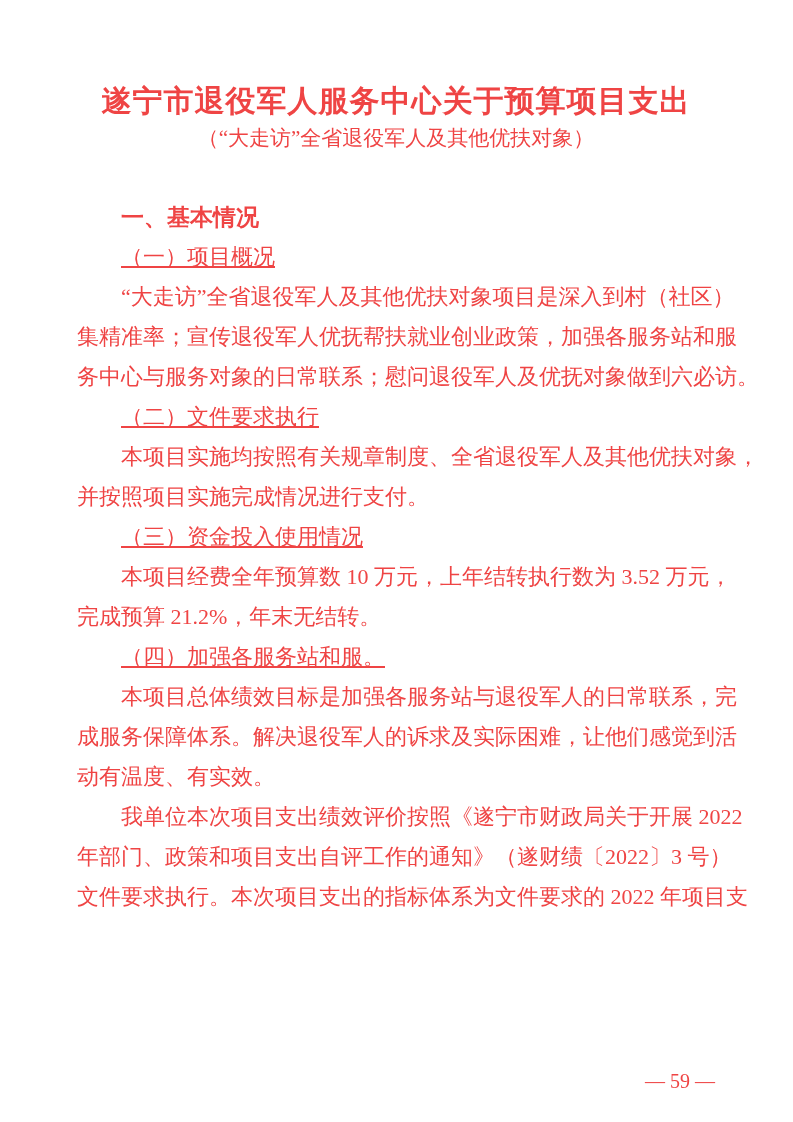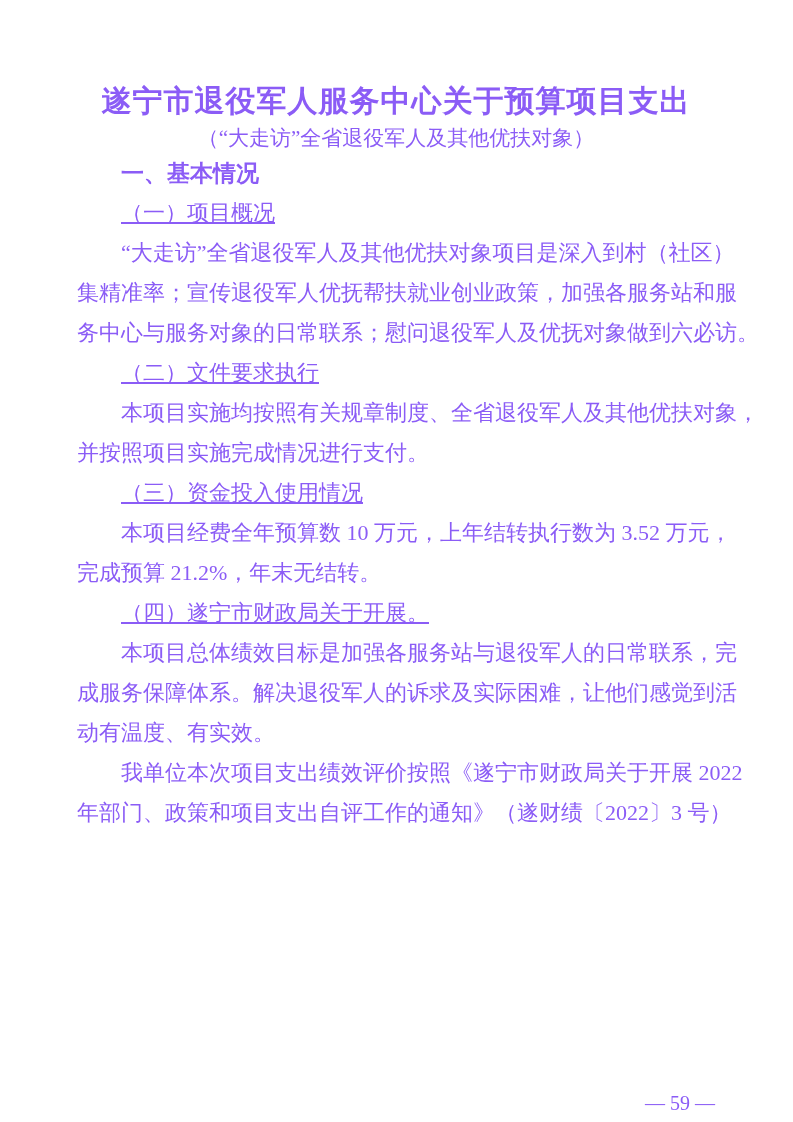--- a/index.html
+++ b/index.html
@@ -5,21 +5,21 @@
   html, body {
     margin: 0;
     padding: 0;
     background: #ffffff;
   }
   .page {
     position: relative;
     width: 793px;
     height: 1122px;
     background: #ffffff;
-    color: #8b5cf6;
+    color: #ef4444;
     box-sizing: border-box;
     padding: 78px 78px 0 77px;
     font-family: "Liberation Serif", "DejaVu Serif", serif;
     overflow: hidden;
   }
   .title {
     text-align: center;
     font-weight: bold;
     font-size: 30px;
     line-height: 45px;
@@ -28,20 +28,21 @@
   .title-line {
     white-space: nowrap;
   }
   .subtitle {
     text-align: center;
     font-size: 21px;
     line-height: 30px;
     white-space: nowrap;
   }
   .doc-body {
+    margin-top: 44px;
   }
   .line {
     font-size: 22px;
     height: 40px;
     line-height: 40px;
     white-space: nowrap;
   }
   .line.h1 {
     font-family: "Liberation Sans", "DejaVu Sans", sans-serif;
     font-weight: bold;
@@ -49,21 +50,21 @@
   }
   .line.h2 {
     font-size: 22px;
     text-decoration: underline;
   }
   .indent {
     padding-left: 44px;
   }
   .page-number {
     position: absolute;
-    top: 1092px;
+    top: 1070px;
     right: 78px;
     font-size: 20px;
     line-height: 22px;
     white-space: nowrap;
   }
 </style>
 </head>
 <body>
 
 <div class="page">
@@ -76,21 +77,22 @@
       <div class="line h2 indent">（一）项目概况</div>
       <div class="line p indent">“大走访”全省退役军人及其他优扶对象项目是深入到村（社区）</div>
       <div class="line p">集精准率；宣传退役军人优抚帮扶就业创业政策，加强各服务站和服</div>
       <div class="line p">务中心与服务对象的日常联系；慰问退役军人及优抚对象做到六必访。</div>
       <div class="line h2 indent">（二）文件要求执行</div>
       <div class="line p indent">本项目实施均按照有关规章制度、全省退役军人及其他优扶对象，</div>
       <div class="line p">并按照项目实施完成情况进行支付。</div>
       <div class="line h2 indent">（三）资金投入使用情况</div>
       <div class="line p indent">本项目经费全年预算数 10 万元，上年结转执行数为 3.52 万元，</div>
       <div class="line p">完成预算 21.2%，年末无结转。</div>
-      <div class="line h2 indent">（四）遂宁市财政局关于开展。</div>
+      <div class="line h2 indent">（四）加强各服务站和服。</div>
       <div class="line p indent">本项目总体绩效目标是加强各服务站与退役军人的日常联系，完</div>
       <div class="line p">成服务保障体系。解决退役军人的诉求及实际困难，让他们感觉到活</div>
       <div class="line p">动有温度、有实效。</div>
       <div class="line p indent">我单位本次项目支出绩效评价按照《遂宁市财政局关于开展 2022</div>
       <div class="line p">年部门、政策和项目支出自评工作的通知》（遂财绩〔2022〕3 号）</div>
+      <div class="line p">文件要求执行。本次项目支出的指标体系为文件要求的 2022 年项目支</div>
     </div>
   <div class="page-number">— 59 —</div>
 </div>
 
 </body></html>

